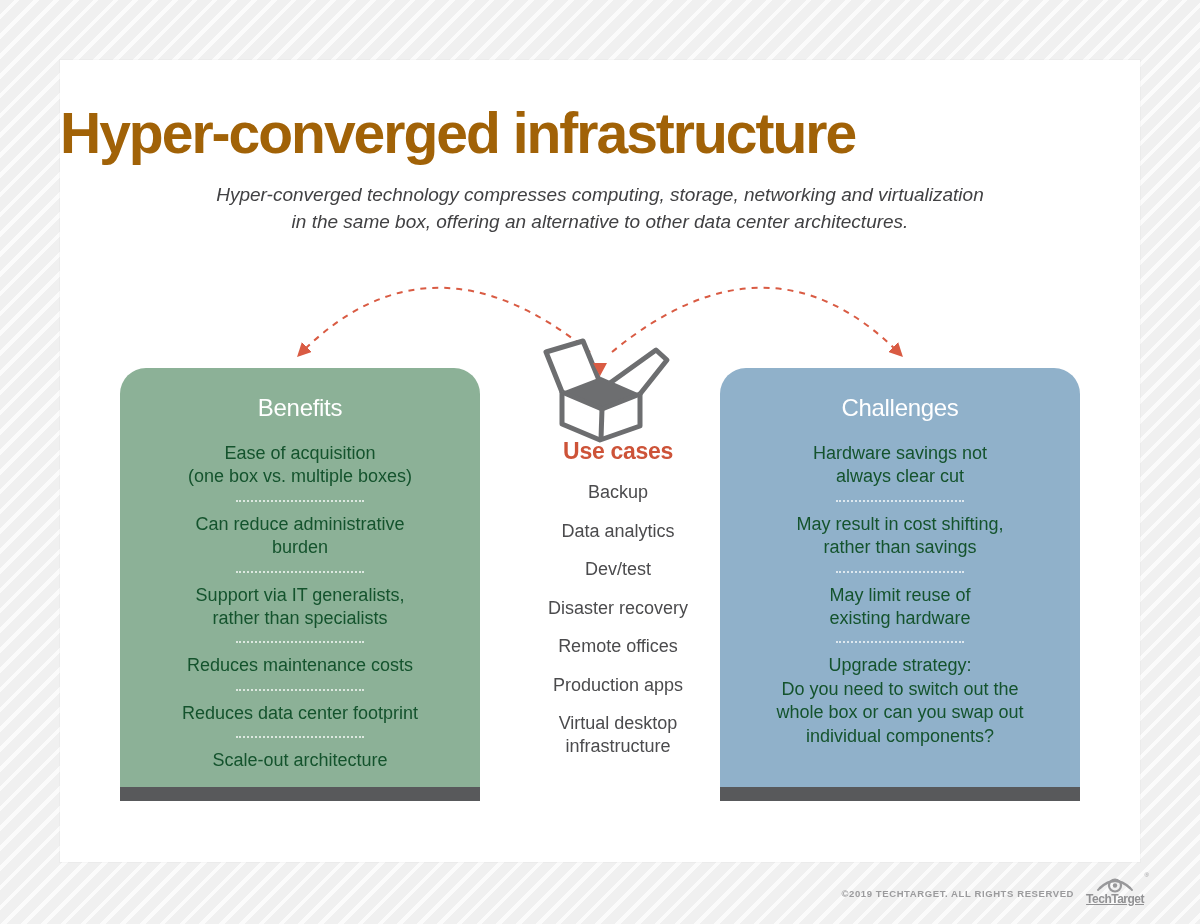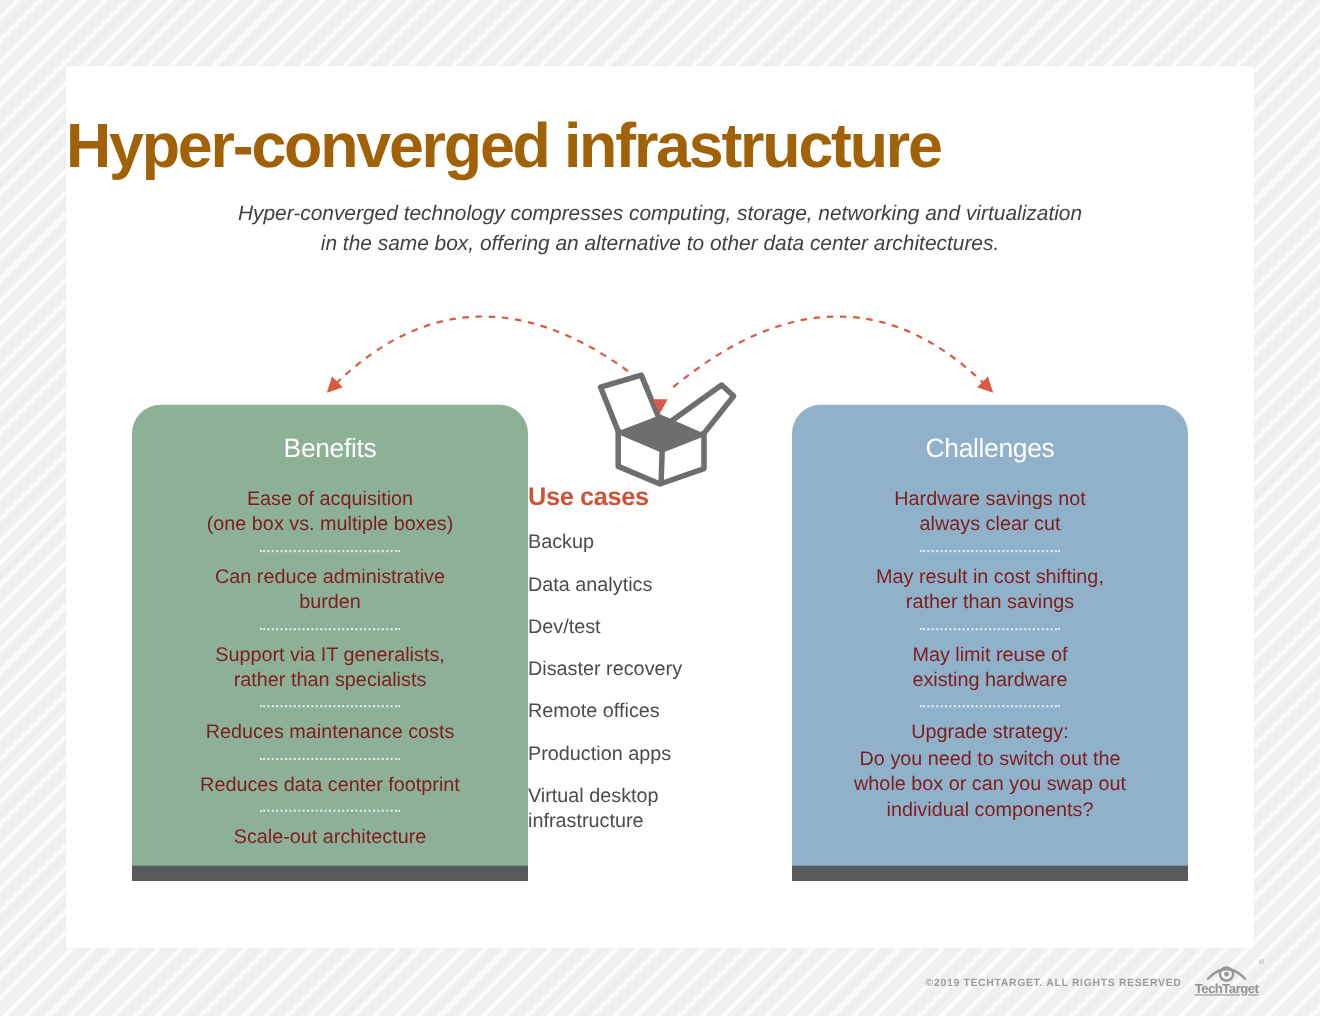--- a/index.html
+++ b/index.html
@@ -30,29 +30,29 @@
   }
   .card-benefits{left:60px;background:#8cb197;}
   .card-challenges{left:660px;background:#90b1ca;}
   .card-body{flex:1;padding:26px 18px 0;}
   .card-bar{height:14px;background:#58595b;flex:0 0 auto;}
   .card-heading{
     margin:0 0 20px;text-align:center;font-size:24px;font-weight:400;
     color:#ffffff;letter-spacing:-0.3px;
   }
   .card .list-item{
-    text-align:center;font-size:18px;line-height:1.3;color:#7f1d1d;
+    text-align:center;font-size:18px;line-height:1.3;color:#14532d;
     white-space:pre-line;
   }
   .dotted-sep{
     width:128px;margin:11px auto 11px;height:0;
     border-top:2px dotted rgba(255,255,255,0.7);
   }
   .center-col{
-    position:absolute;left:420px;top:378px;width:276px;text-align:left;
+    position:absolute;left:420px;top:378px;width:276px;text-align:center;
   }
   .usecases-heading{
     margin:0 0 12px;font-size:23px;font-weight:700;color:#cd5338;
     letter-spacing:-0.3px;
   }
   .center-col .list-item{
     font-size:18px;line-height:1.25;color:#4b4b4d;margin:16px 0;
     white-space:pre-line;
   }
   .overlay-svg{position:absolute;left:0;top:0;pointer-events:none;}

